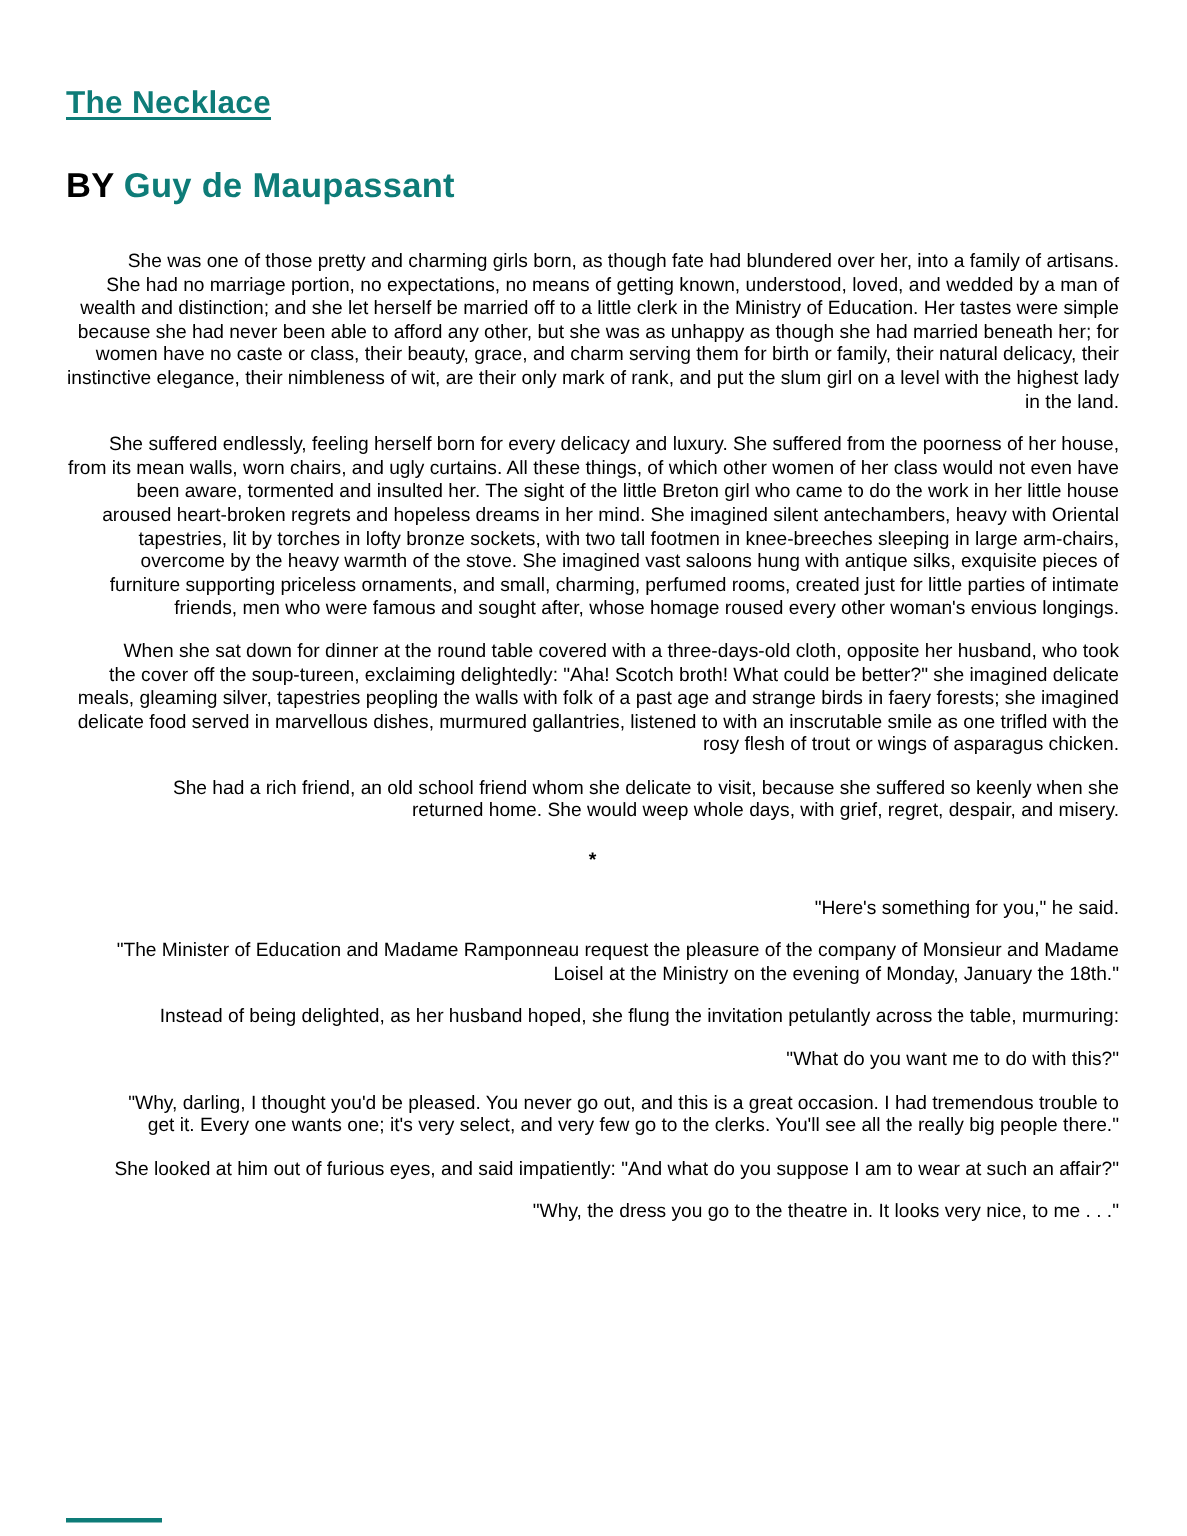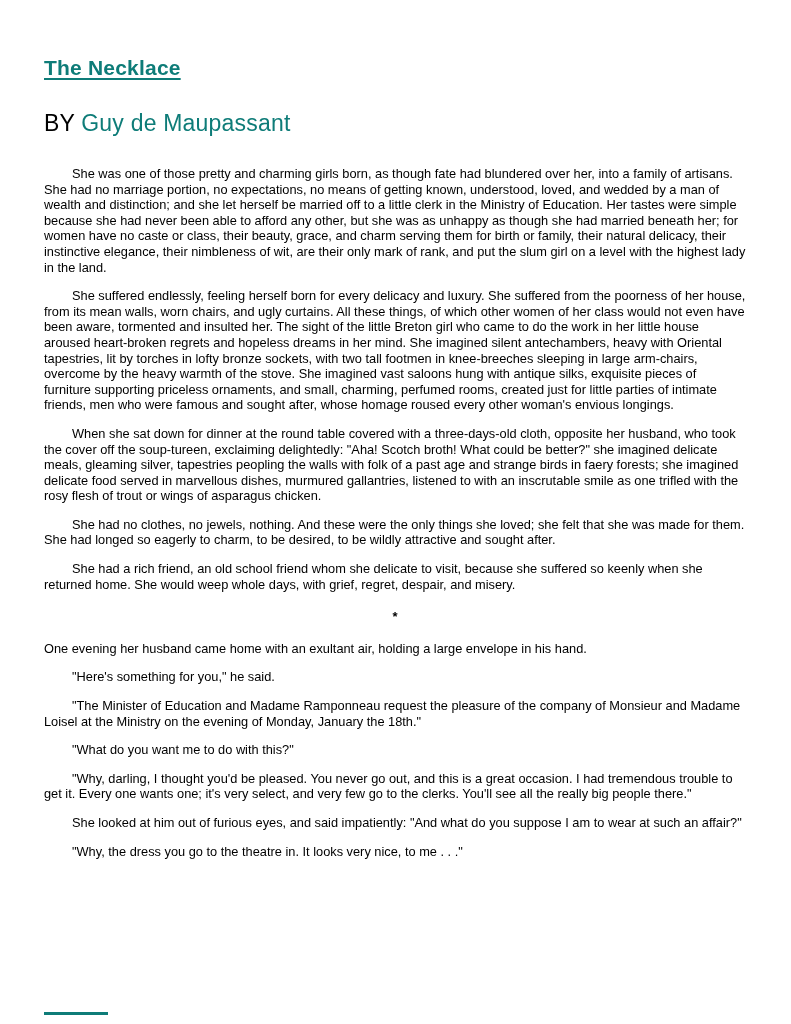--- a/index.html
+++ b/index.html
@@ -25,33 +25,34 @@
     color: #0e7c78;
     text-decoration: underline;
     text-decoration-thickness: 2px;
     text-underline-offset: 3px;
     margin: 0;
     letter-spacing: 0.2px;
   }
   .byline {
     margin: 27px 0 0 0;
     font-size: 23px;
-    font-weight: normal;
+    font-weight: bold;
     letter-spacing: 0.2px;
   }
   .byline .by { color: #000000; }
   .byline .author { color: #0e7c78; }
   .story {
     margin-top: 29px;
     font-size: 12.8px;
     line-height: 15.6px;
   }
   p.para {
     margin: 0 0 13px 0;
     text-indent: 28px;
+    text-align: right;
   }
   p.para.no-indent { text-indent: 0; }
   .separator {
     text-align: center;
     font-weight: bold;
     font-size: 13px;
     margin: 17px 0 16px 0;
   }
   .bottom-link-fragment {
     position: absolute;
@@ -74,28 +75,27 @@
   <h2 class="byline">
     <span class="by">BY</span>
     <span class="author">Guy de Maupassant</span>
   </h2>
 
   <div class="story">
 
     <p class="para">She was one of those pretty and charming girls born, as though fate had blundered over her, into a family of artisans. She had no marriage portion, no expectations, no means of getting known, understood, loved, and wedded by a man of wealth and distinction; and she let herself be married off to a little clerk in the Ministry of Education. Her tastes were simple because she had never been able to afford any other, but she was as unhappy as though she had married beneath her; for women have no caste or class, their beauty, grace, and charm serving them for birth or family, their natural delicacy, their instinctive elegance, their nimbleness of wit, are their only mark of rank, and put the slum girl on a level with the highest lady in the land.</p>
     <p class="para">She suffered endlessly, feeling herself born for every delicacy and luxury. She suffered from the poorness of her house, from its mean walls, worn chairs, and ugly curtains. All these things, of which other women of her class would not even have been aware, tormented and insulted her. The sight of the little Breton girl who came to do the work in her little house aroused heart-broken regrets and hopeless dreams in her mind. She imagined silent antechambers, heavy with Oriental tapestries, lit by torches in lofty bronze sockets, with two tall footmen in knee-breeches sleeping in large arm-chairs, overcome by the heavy warmth of the stove. She imagined vast saloons hung with antique silks, exquisite pieces of furniture supporting priceless ornaments, and small, charming, perfumed rooms, created just for little parties of intimate friends, men who were famous and sought after, whose homage roused every other woman's envious longings.</p>
     <p class="para">When she sat down for dinner at the round table covered with a three-days-old cloth, opposite her husband, who took the cover off the soup-tureen, exclaiming delightedly: "Aha! Scotch broth! What could be better?" she imagined delicate meals, gleaming silver, tapestries peopling the walls with folk of a past age and strange birds in faery forests; she imagined delicate food served in marvellous dishes, murmured gallantries, listened to with an inscrutable smile as one trifled with the rosy flesh of trout or wings of asparagus chicken.</p>
-    <p class="para">She had no clothes, no jewels, nothing. And these were the only things she loved; she felt that she was made for them. She had longed so eagerly to charm, to be desired, to be wildly attractive and sought after.</p>
     <p class="para">She had a rich friend, an old school friend whom she delicate to visit, because she suffered so keenly when she returned home. She would weep whole days, with grief, regret, despair, and misery.</p>
 
     <div class="separator">*</div>
 
-    <p class="para no-indent">One evening her husband came home with an exultant air, holding a large envelope in his hand.</p>
     <p class="para">"Here's something for you," he said.</p>
     <p class="para">"The Minister of Education and Madame Ramponneau request the pleasure of the company of Monsieur and Madame Loisel at the Ministry on the evening of Monday, January the 18th."</p>
+    <p class="para">Instead of being delighted, as her husband hoped, she flung the invitation petulantly across the table, murmuring:</p>
     <p class="para">"What do you want me to do with this?"</p>
     <p class="para">"Why, darling, I thought you'd be pleased. You never go out, and this is a great occasion. I had tremendous trouble to get it. Every one wants one; it's very select, and very few go to the clerks. You'll see all the really big people there."</p>
     <p class="para">She looked at him out of furious eyes, and said impatiently: "And what do you suppose I am to wear at such an affair?"</p>
     <p class="para">"Why, the dress you go to the theatre in. It looks very nice, to me . . ."</p>
 
   </div>
 
   <div class="bottom-link-fragment"></div>
 
 </div>

